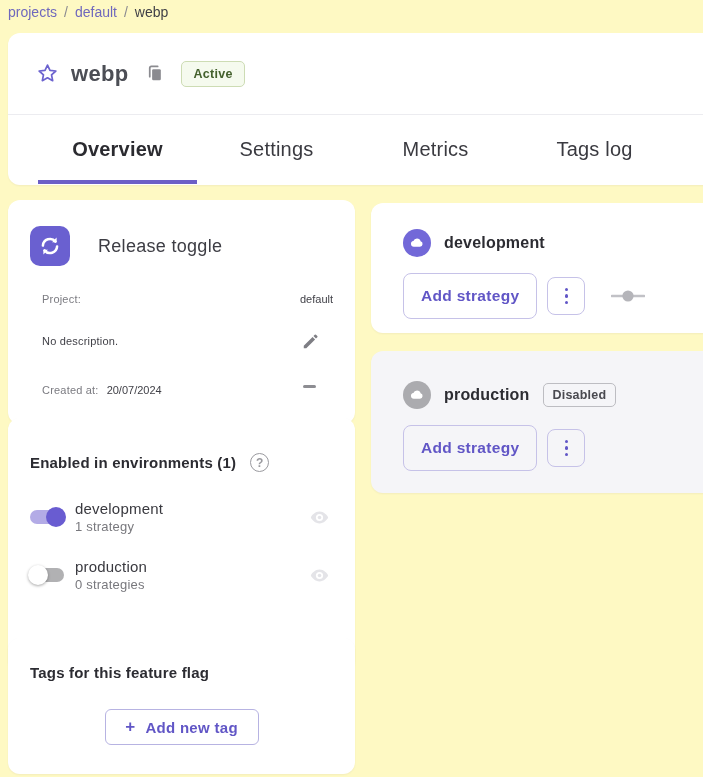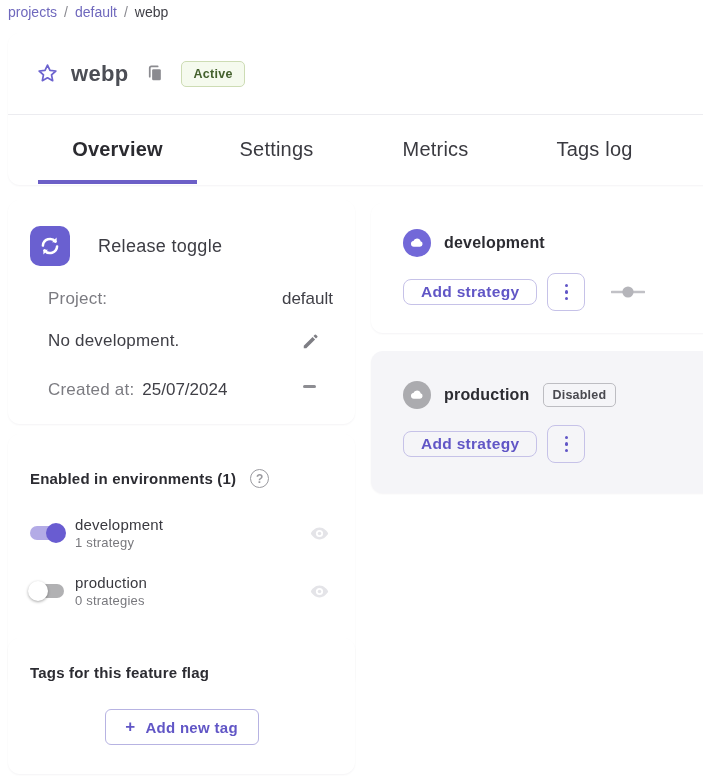--- a/index.html
+++ b/index.html
@@ -1,19 +1,19 @@
 <!DOCTYPE html>
 <html><head>
 <meta charset="utf-8">
 <style>
   * { margin:0; padding:0; box-sizing:border-box; }
   html,body { background:#eae9ef; }
   .screen {
     position:relative; width:703px; height:777px; overflow:hidden;
-    background:#ffffff; font-family:"Liberation Sans", sans-serif;
+    background:#fef9c3; font-family:"Liberation Sans", sans-serif;
     color:#3c3c43;
   }
   
   .breadcrumb { position:absolute; top:0; left:8px; height:24px; display:flex; align-items:center; gap:7px; font-size:14px; }
   .crumb-link { color:#6f68bd; cursor:pointer; }
   .crumb-sep { color:#8a8a90; }
   .crumb-current { color:#3f3f46; }
 
   
   .header-card { position:absolute; left:8px; right:-14px; top:33px; height:152px;
@@ -34,35 +34,35 @@
 
   
   .card { position:absolute; background:#fff; border-radius:12px; box-shadow:0 1px 2px rgba(30,25,60,.05); }
 
   
   .details-card { left:8px; top:200px; width:347px; height:224px;text-decoration:underline; }
   .type-row { position:absolute; top:26px; left:22px; display:flex; align-items:center; }
   .type-icon { width:40px; height:40px; border-radius:10px; background:#6a60d0;
     display:flex; align-items:center; justify-content:center; }
   .type-label { font-size:18px; color:#3d3d44; margin-left:28px; letter-spacing:.3px; }
-  .meta-row { position:absolute; left:40px; right:22px; height:22px; display:flex;
-    align-items:center; font-size:17px; }
+  .meta-row { position:absolute; left:34px; right:22px; height:22px; display:flex;
+    align-items:center; font-size:11px; }
   .meta-label { color:#7b7b81; letter-spacing:.2px; }
   .meta-value { color:#3f3f46; }
   .meta-row-project { top:88px; justify-content:space-between; }
   .meta-row-desc { top:130px; }
   .meta-row-desc .meta-label { color:#3f3f46; }
   .meta-row-created { top:179px; gap:8px; }
   .pencil-btn { position:absolute; right:34px; top:130px; width:22px; height:22px; cursor:pointer;
     display:flex; align-items:center; justify-content:center; }
   .minus-icon { position:absolute; right:39px; top:185px; width:13px; height:2.5px;
     background:#8d8d92; border-radius:2px; }
 
   
-  .env-card { left:8px; top:434px; width:347px; height:254px; }
+  .env-card { left:8px; top:418px; width:347px; height:254px; }
   .env-title-row { position:absolute; top:35px; left:22px; display:flex; align-items:center; gap:14px; }
   .env-title { font-size:15px; font-weight:bold; color:#2c2c32; letter-spacing:.2px; }
   .help-icon { width:19px; height:19px; border:1.5px solid #9a9a9f; border-radius:50%;
     color:#9a9a9f; font-size:12px; font-weight:bold; display:flex; align-items:center; justify-content:center; }
   .env-row { position:absolute; left:20px; right:25px; height:44px; display:flex; align-items:center; }
   .env-row-1 { top:77px; }
   .env-row-2 { top:135px; }
   .env-text { margin-left:9px; }
   .env-name { font-size:15px; color:#39393f; letter-spacing:.2px; }
   .env-sub { font-size:13px; color:#78787d; margin-top:2px; letter-spacing:.2px; }
@@ -96,21 +96,21 @@
   .panel-prod .panel-head { top:30px; }
   .cloud-circle { width:28px; height:28px; border-radius:50%; display:flex; align-items:center; justify-content:center; }
   .cloud-purple { background:#7268d8; }
   .cloud-gray { background:#ababaf; }
   .panel-name { font-size:16px; font-weight:bold; color:#2c2c32; margin-left:13px; letter-spacing:.2px; }
   .disabled-badge { margin-left:13px; border:1px solid #bdbdc2; border-radius:5px;
     padding:4px 9px; font-size:12.5px; font-weight:bold; color:#4a4a50; letter-spacing:.2px; }
   .panel-actions { position:absolute; left:32px; display:flex; align-items:center; }
   .panel-dev .panel-actions { top:70px; }
   .panel-prod .panel-actions { top:74px; }
-  .add-strategy-btn { height:26px; padding:0 17px; border:1px solid #c6c2e8; border-radius:8px;
+  .add-strategy-btn { height:46px; padding:0 17px; border:1px solid #c6c2e8; border-radius:8px;
     background:transparent; color:#6156c6; font-size:15.5px; font-weight:bold;
     display:flex; align-items:center; cursor:pointer; font-family:inherit; letter-spacing:.3px; }
   .kebab-btn { width:38px; height:38px; border:1px solid #c6c2e8; border-radius:8px;
     margin-left:10px; display:flex; flex-direction:column; align-items:center; justify-content:center;
     gap:3px; cursor:pointer; background:transparent; }
   .kebab-dot { width:3.5px; height:3.5px; border-radius:50%; background:#6156c6; }
   .sep-icon { margin-left:26px; }
 </style>
 </head>
 <body>
@@ -160,30 +160,30 @@
           <path d="M5.4 20.4v-4.6H10z" fill="#fff"></path>
         </svg>
       </span>
       <span class="type-label">Release toggle</span>
     </div>
     <div class="meta-row meta-row-project">
       <span class="meta-label">Project:</span>
       <span class="meta-value">default</span>
     </div>
     <div class="meta-row meta-row-desc">
-      <span class="meta-label">No development.</span>
+      <span class="meta-label">No description.</span>
     </div>
     <span class="pencil-btn">
       <svg width="19" height="19" viewBox="0 0 24 24" fill="#7e7e84">
         <path d="M3.5 17.3V20.5h3.2L17.8 9.4l-3.2-3.2L3.5 17.3zM20.6 6.6a1.1 1.1 0 0 0 0-1.5l-1.7-1.7a1.1 1.1 0 0 0-1.5 0L15.7 5.1l3.2 3.2 1.7-1.7z"></path>
       </svg>
     </span>
     <div class="meta-row meta-row-created">
       <span class="meta-label">Created at:</span>
-      <span class="meta-value">25/07/2024</span>
+      <span class="meta-value">20/07/2024</span>
     </div>
     <span class="minus-icon"></span>
   </section>
 
   <section class="card env-card">
     <div class="env-title-row">
       <span class="env-title">Enabled in environments (1)</span>
       <span class="help-icon">?</span>
     </div>
 

